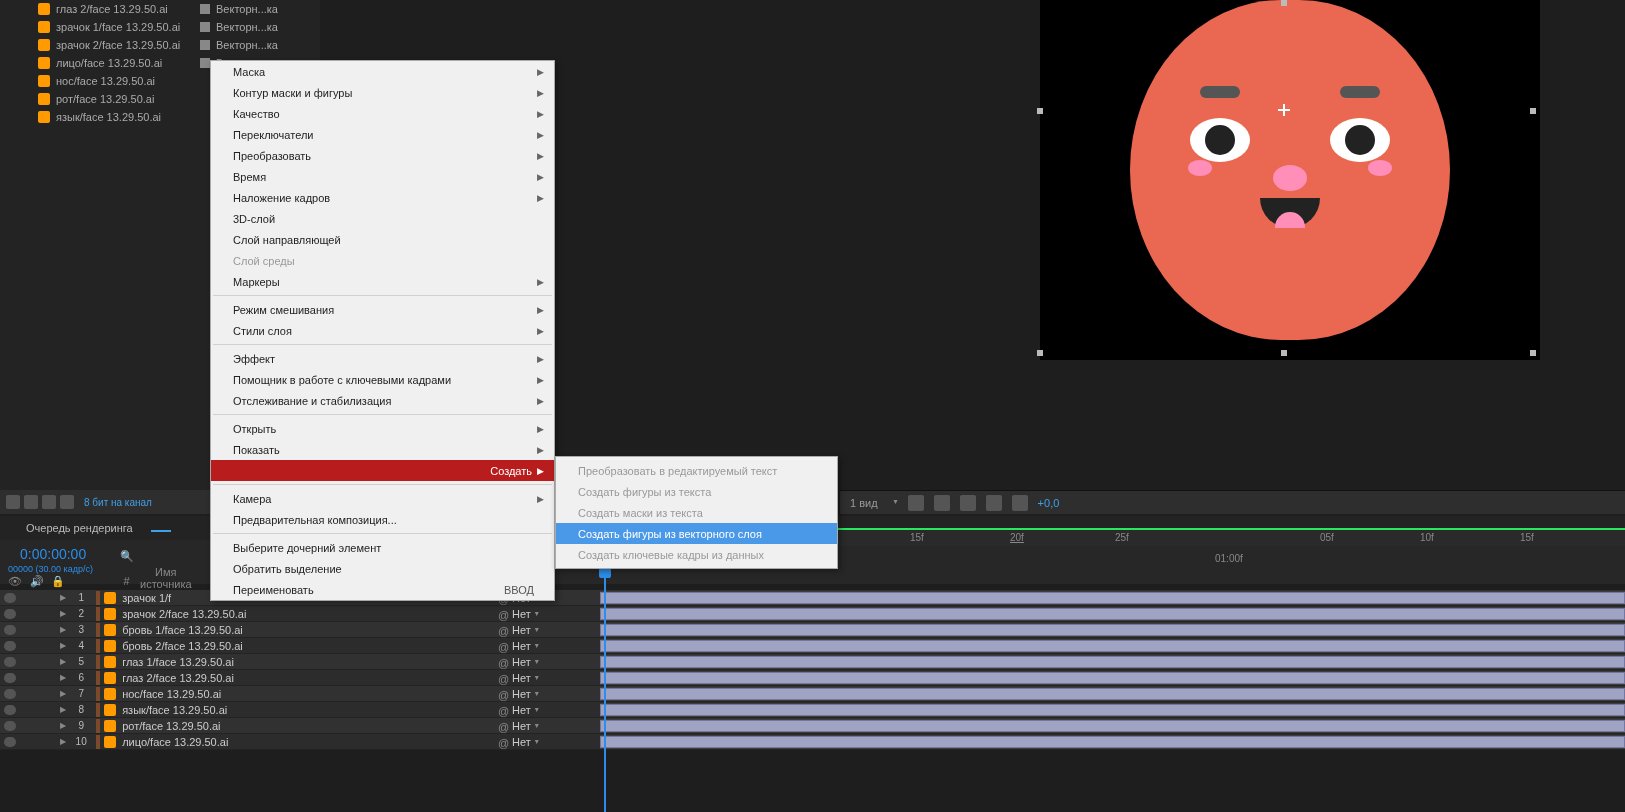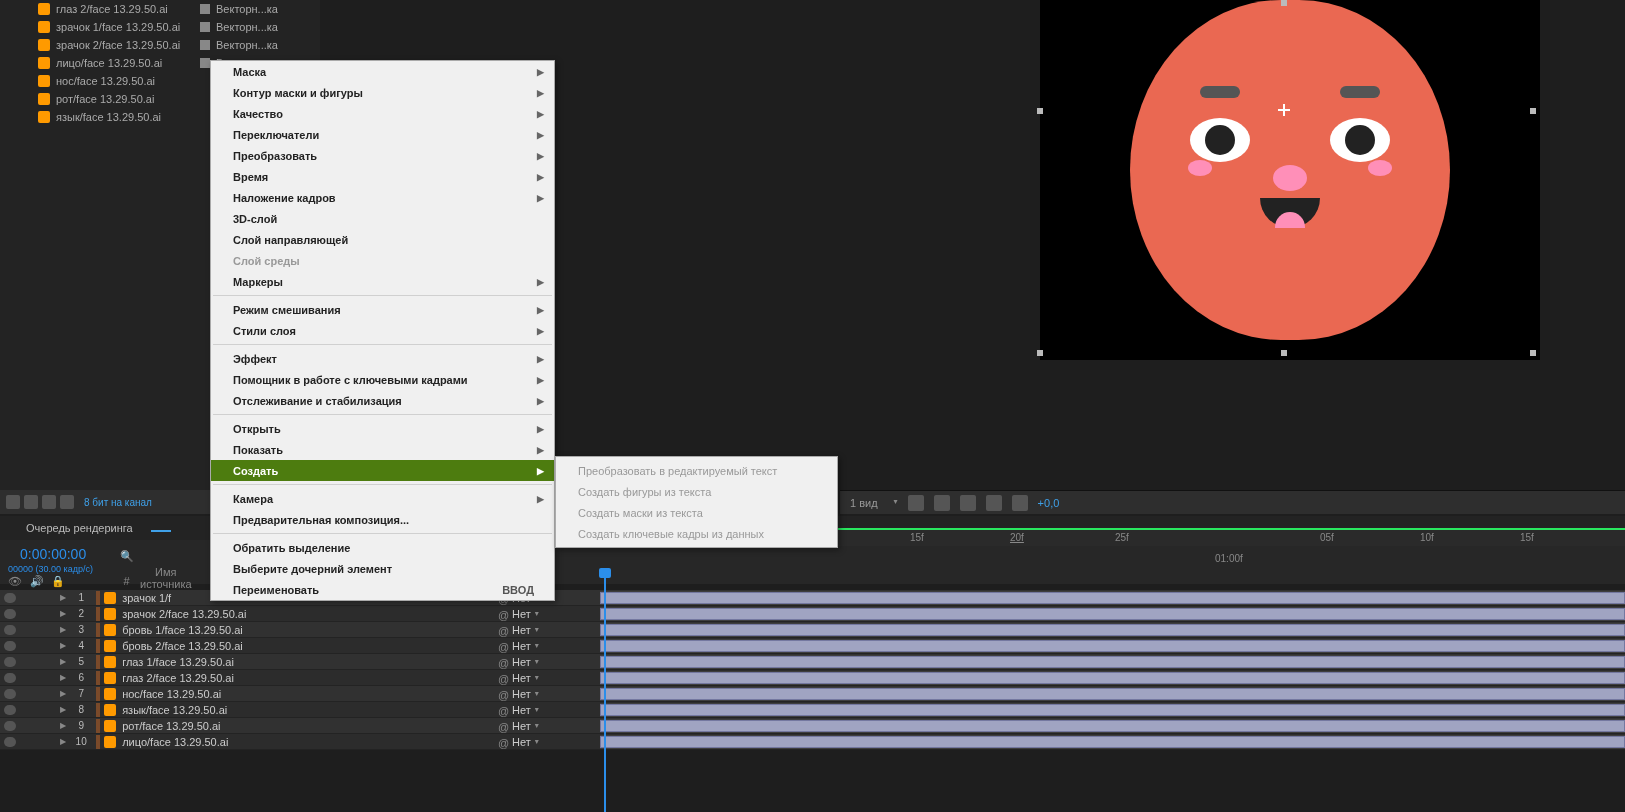--- a/index.html
+++ b/index.html
@@ -27,22 +27,22 @@
 .mouth { position:absolute; width:60px; height:30px; background:#222; border-radius:0 0 30px 30px; left:220px; top:198px; }
 .tongue { position:absolute; width:30px; height:16px; background:#ff8fb8; border-radius:15px 15px 0 0; left:235px; top:212px; }
 .sel-handle { position:absolute; width:6px; height:6px; background:#bbb; }
 .cursor-cross { position:absolute; left:1278px; top:104px; width:12px; height:12px; }
 .cursor-cross:before, .cursor-cross:after { content:''; position:absolute; background:#fff; }
 .cursor-cross:before { left:5px; top:0; width:2px; height:12px; }
 .cursor-cross:after { left:0; top:5px; width:12px; height:2px; }
 
 
 .ctx-menu { position: absolute; top: 60px; left: 210px; width: 345px; background: #f0f0f0; box-shadow: 2px 2px 6px rgba(0,0,0,0.4); border: 1px solid #aaa; color: #222; z-index: 100; }
-.ctx-item { height: 21px; display: flex; align-items: center; padding: 0 22px; position: relative; font-weight: bold; }
-.ctx-item.highlighted { background: #4d7c0f; color: #fff; }
+.ctx-item { height: 21px; display: flex; align-items: center; padding: 0 22px; position: relative; }
+.ctx-item.highlighted { background: #b91c1c; color: #fff; justify-content: flex-end; }
 .ctx-item.disabled { color: #999; }
 .ctx-sep { height: 1px; background: #d0d0d0; margin: 3px 2px; }
 .ctx-arrow { position: absolute; right: 10px; font-size: 9px; color: #666; }
 .ctx-item.highlighted .ctx-arrow { color: #fff; }
 .ctx-shortcut { position:absolute; right:20px; color:#555; }
 
 .sub-menu { position: absolute; top: 456px; left: 555px; width: 283px; background: #f0f0f0; box-shadow: 2px 2px 6px rgba(0,0,0,0.4); border: 1px solid #aaa; color: #222; z-index: 101; padding: 3px 0; }
 .sub-item { height: 21px; display: flex; align-items: center; padding: 0 22px; }
 .sub-item.disabled { color: #999; }
 .sub-item.highlighted { background: #4a98e8; color: #fff; }
@@ -240,34 +240,35 @@
     <div class="ctx-sep"></div>
     <div class="ctx-item">
       <span>Камера</span>
       <span class="ctx-arrow">▶</span>
     </div>
     <div class="ctx-item">
       <span>Предварительная композиция...</span>
     </div>
     <div class="ctx-sep"></div>
     <div class="ctx-item">
+      <span>Выберите дочерний элемент</span>
+    </div>
+    <div class="ctx-item">
       <span>Обратить выделение</span>
-    </div>
-    <div class="ctx-item">
-      <span>Выберите дочерний элемент</span>
     </div>
     <div class="ctx-item">
       <span>Переименовать</span>
       <span class="ctx-shortcut">ВВОД</span>
     </div>
   </div>
 <div class="sub-menu" id="sub-menu">
     <div class="sub-item disabled">Преобразовать в редактируемый текст</div>
     <div class="sub-item disabled">Создать фигуры из текста</div>
     <div class="sub-item disabled">Создать маски из текста</div>
+    <div class="sub-item highlighted">Создать фигуры из векторного слоя</div>
     <div class="sub-item disabled">Создать ключевые кадры из данных</div>
   </div>
 
 <div class="lower-bar">
   <div class="lb-ico"></div>
   <div class="lb-ico"></div>
   <div class="lb-ico"></div>
   <div class="lb-ico"></div>
   <span class="bpc">8 бит на канал</span>
 </div>

